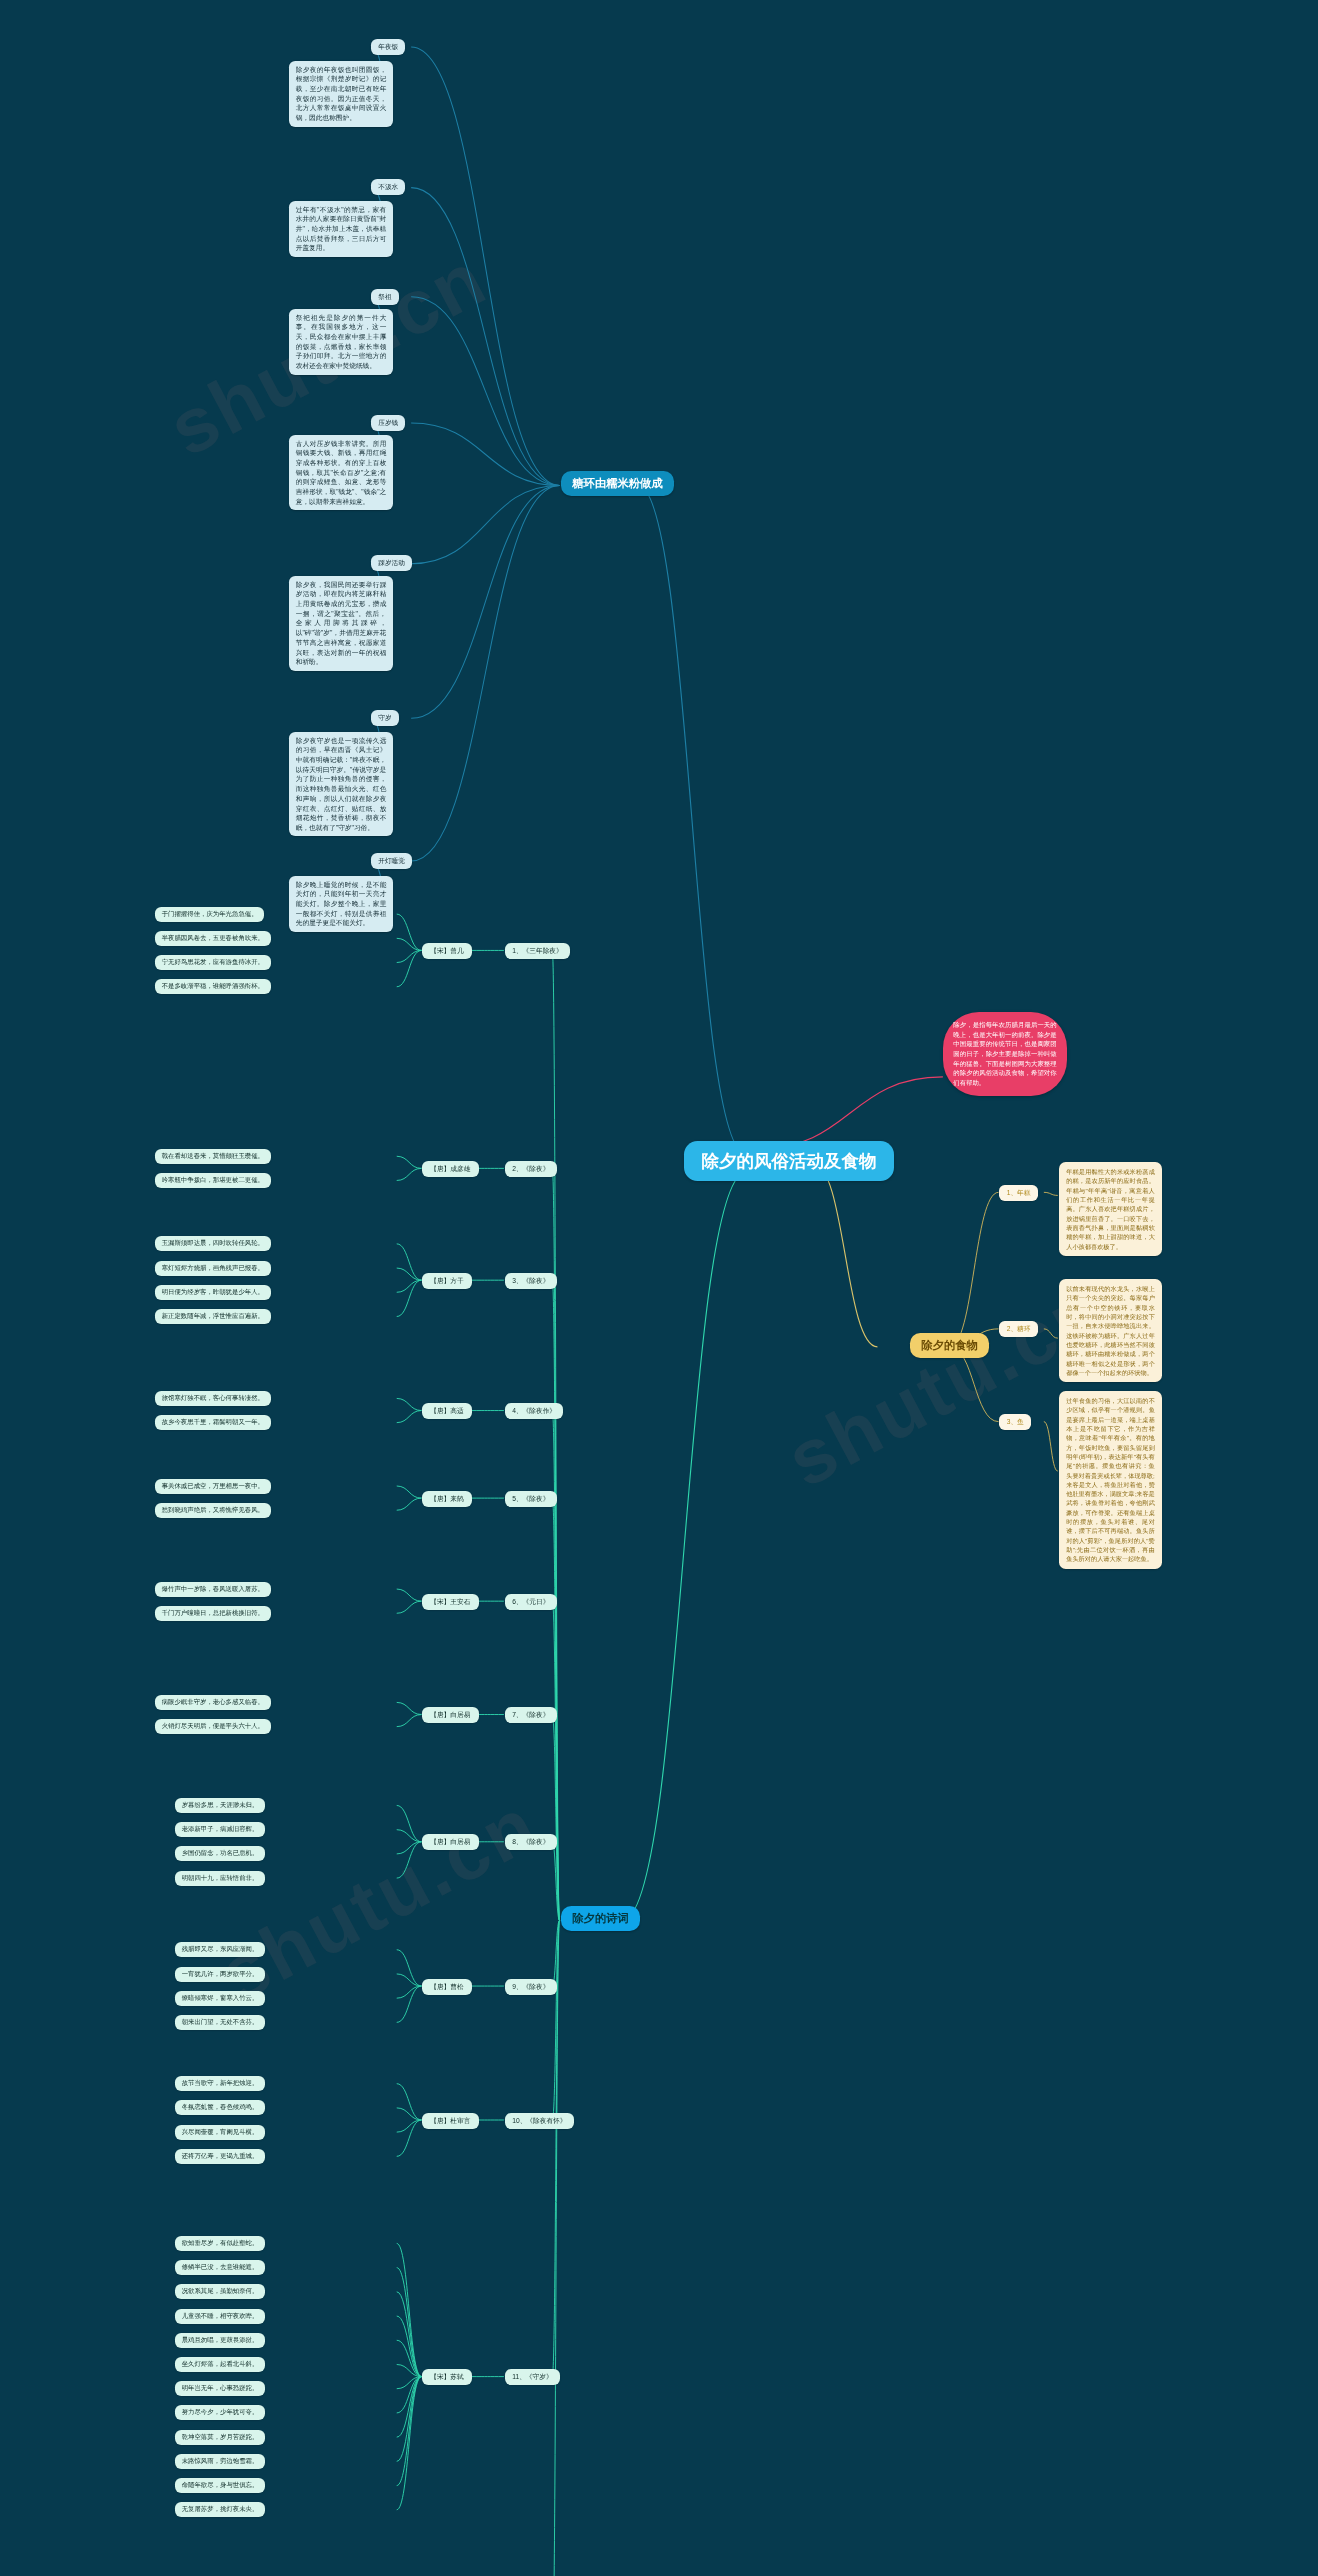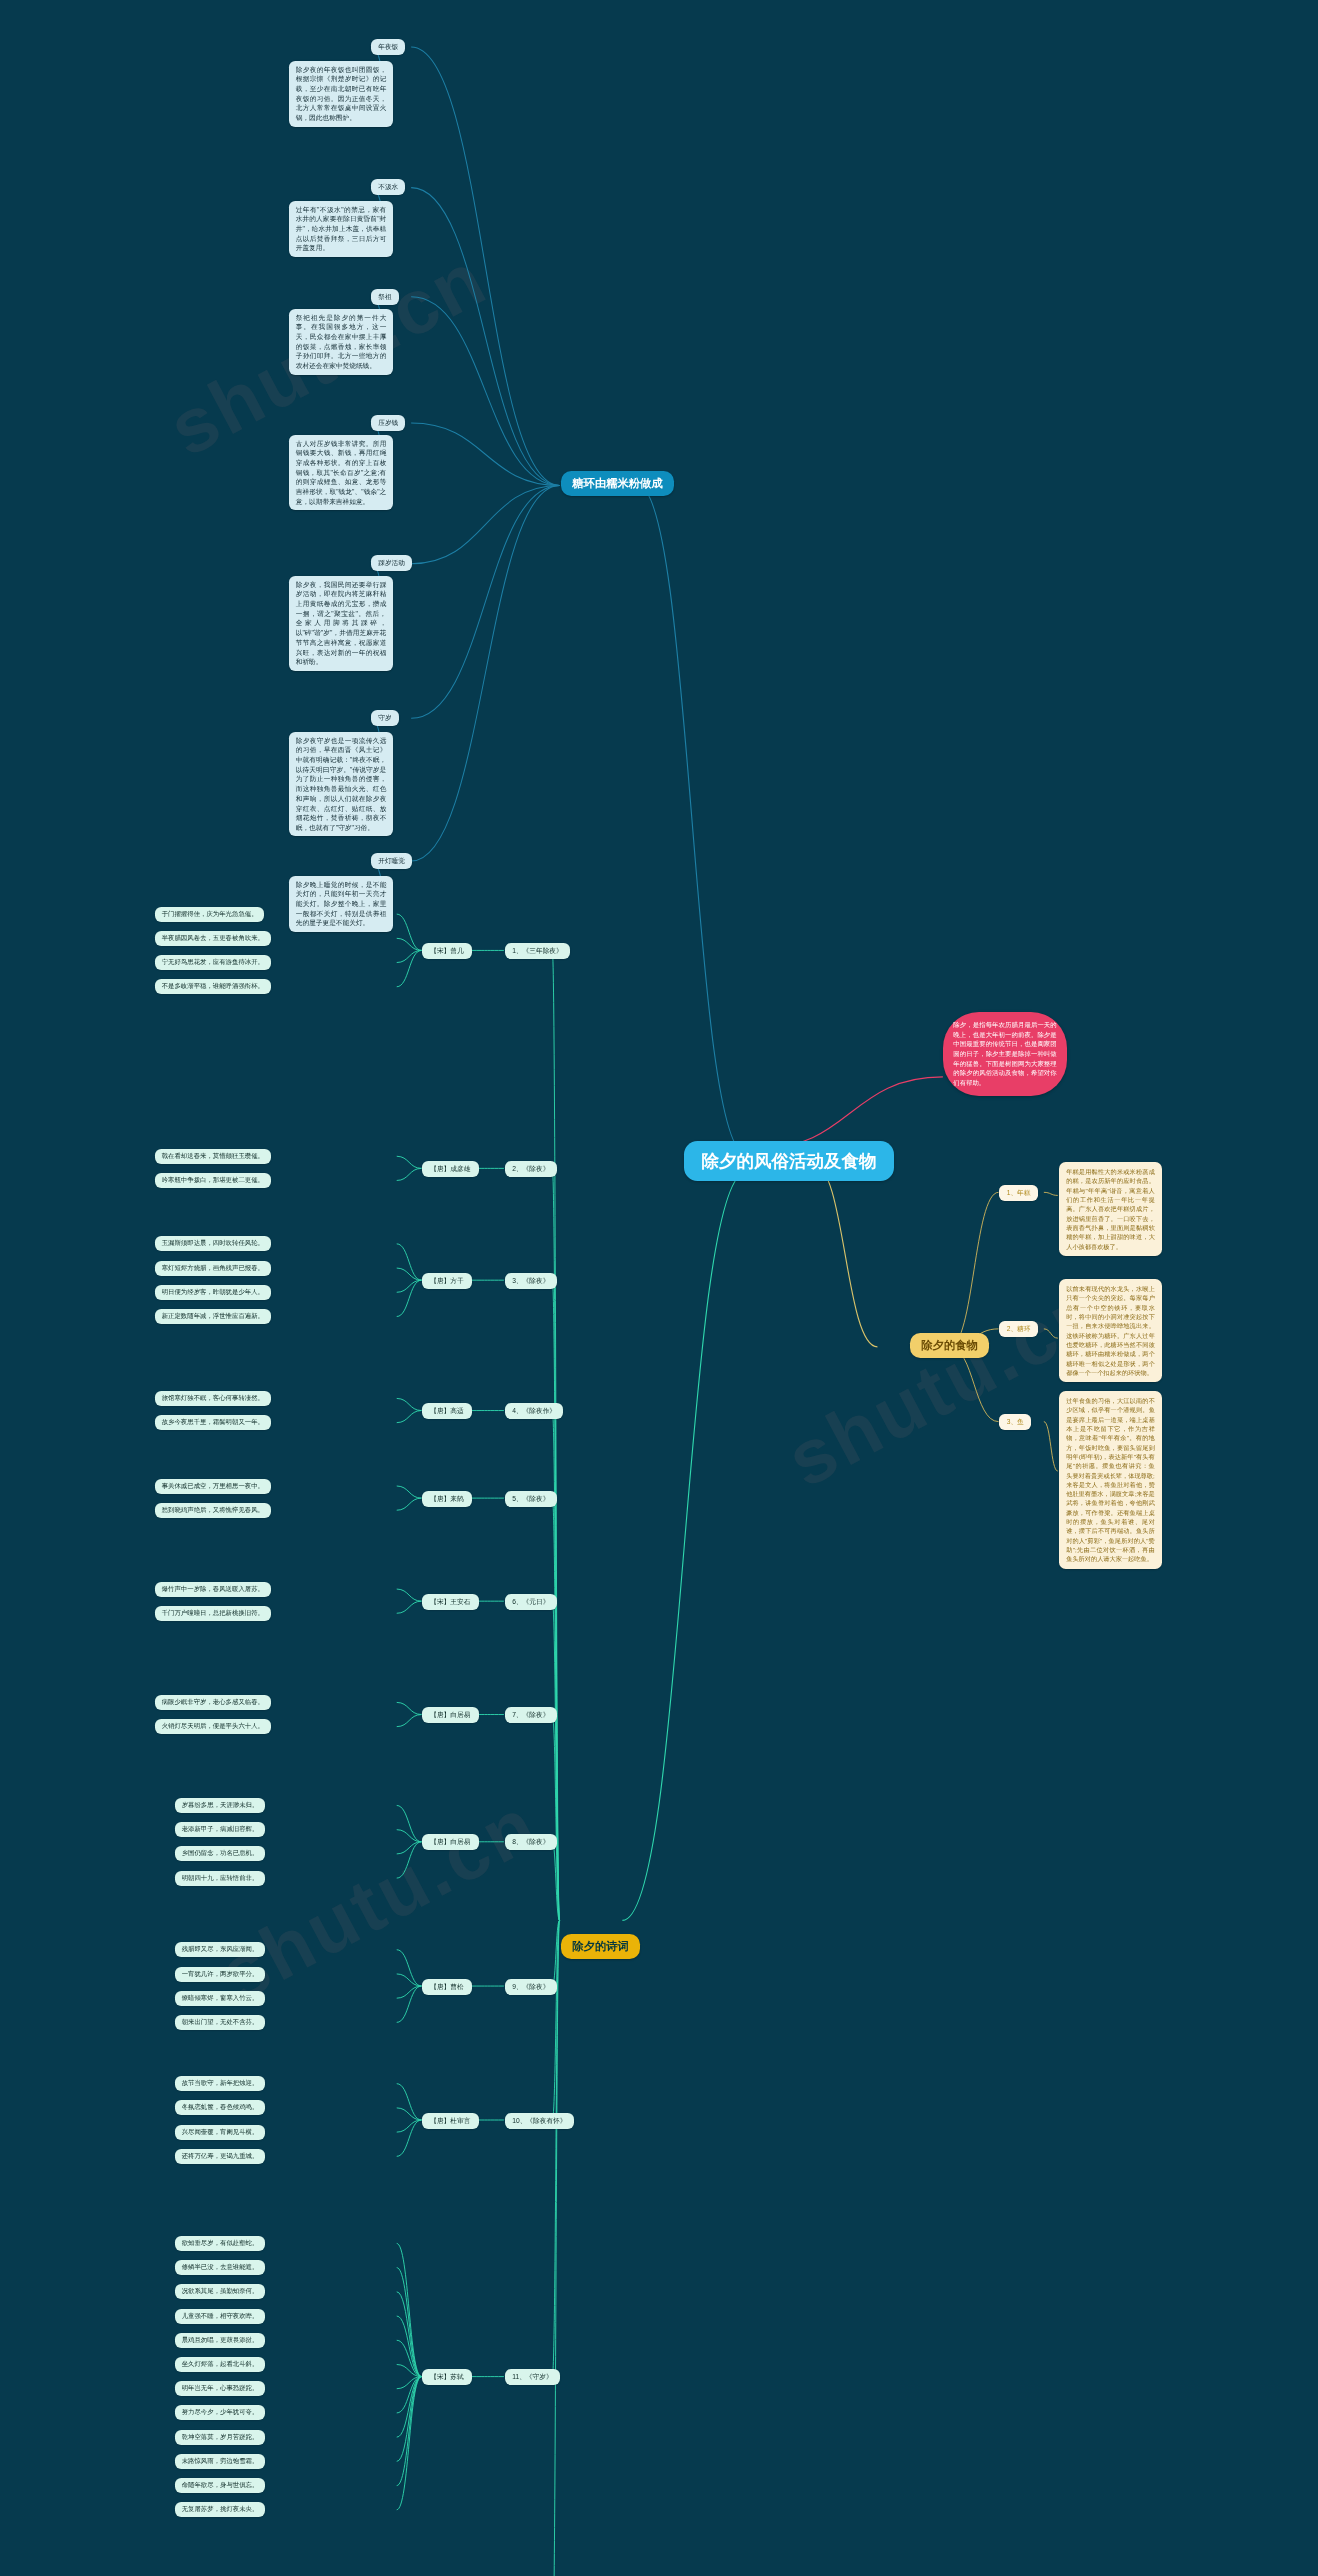--- a/index.html
+++ b/index.html
@@ -20,21 +20,21 @@
     padding:8.2px 17.5px;border-radius:13.4px;white-space:nowrap;
     box-shadow:0 1px 2.6px rgba(0,0,0,.25);
     text-align:center;
   }
   
   .branch{
     font-size:11.3px;font-weight:bold;color:#ffffff;padding:5.2px 11.3px;
     border-radius:10.3px;white-space:nowrap;box-shadow:0 1px 2.1px rgba(0,0,0,.25);
   }
   .branch.b-custom{background:#0e8dbd;}
-  .branch.b-poem{background:#eab308;color:#05383f;margin-top:28px;}
+  .branch.b-poem{background:#0ea5e9;color:#05383f;}
   .branch.b-food{background:#f2cf6a;color:#6b4c05;}
 
   
   .leaf{
     background:#d6ecf2;color:#122b33;border-radius:6.2px;
     padding:3.6px 6.7px;font-size:6.7px;line-height:1.45;
     box-shadow:0 0.5px 1.5px rgba(0,0,0,.22);
   }
   .leaf.small{white-space:nowrap;font-size:6.7px;padding:3.1px 7.2px;}
   .leaf.para{width:104px;text-align:justify;}

